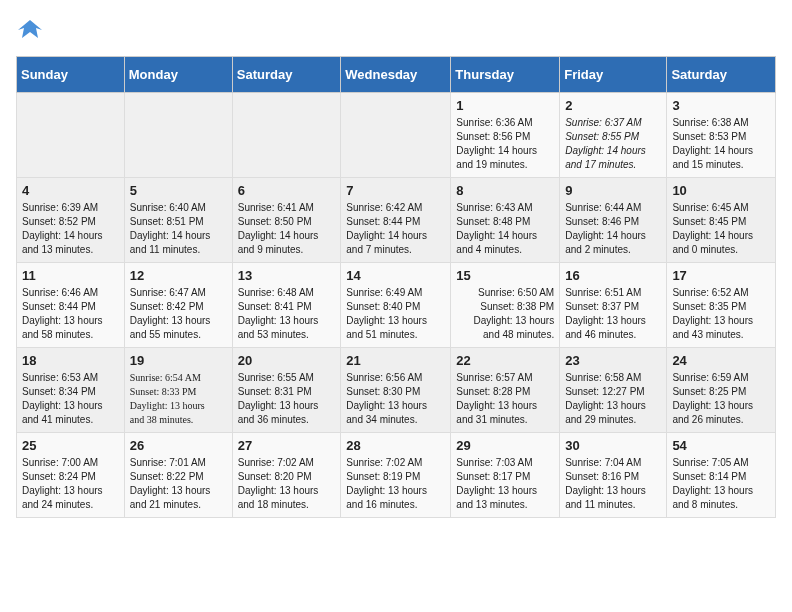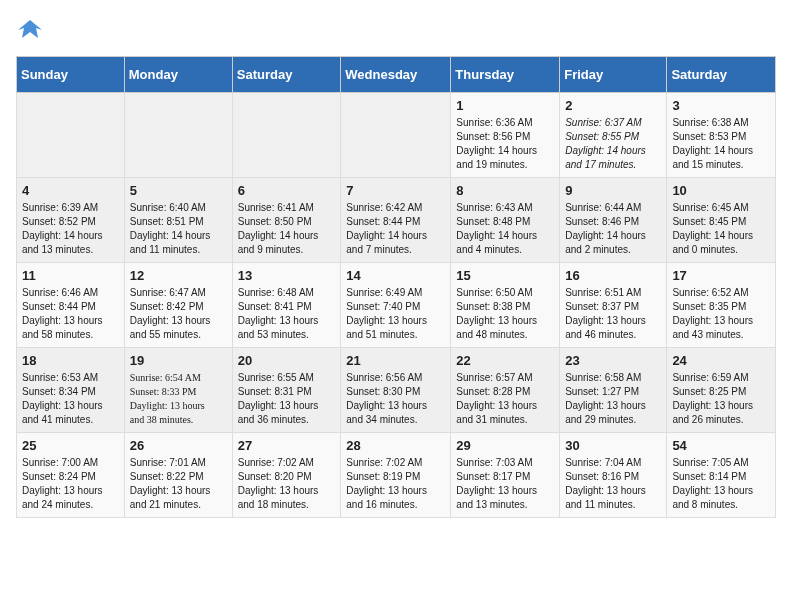--- a/index.html
+++ b/index.html
@@ -219,27 +219,27 @@
         <td>
           <span class="day-number">13</span>
           <div class="day-info" style="white-space: pre-line;">Sunrise: 6:48 AM
 Sunset: 8:41 PM
 Daylight: 13 hours
 and 53 minutes.</div>
         </td>
         <td>
           <span class="day-number">14</span>
           <div class="day-info" style="white-space: pre-line;">Sunrise: 6:49 AM
-Sunset: 7:40 PM
+Sunset: 8:40 PM
 Daylight: 13 hours
 and 51 minutes.</div>
         </td>
         <td>
           <span class="day-number">15</span>
-          <div class="day-info" style="white-space: pre-line;">Sunrise: 6:50 AM
+          <div class="day-info" style="white-space: pre-line; text-align: right;">Sunrise: 6:50 AM
 Sunset: 8:38 PM
 Daylight: 13 hours
 and 48 minutes.</div>
         </td>
         <td>
           <span class="day-number">16</span>
           <div class="day-info" style="white-space: pre-line;">Sunrise: 6:51 AM
 Sunset: 8:37 PM
 Daylight: 13 hours
 and 46 minutes.</div>
@@ -284,21 +284,21 @@
         <td>
           <span class="day-number">22</span>
           <div class="day-info" style="white-space: pre-line;">Sunrise: 6:57 AM
 Sunset: 8:28 PM
 Daylight: 13 hours
 and 31 minutes.</div>
         </td>
         <td>
           <span class="day-number">23</span>
           <div class="day-info" style="white-space: pre-line;">Sunrise: 6:58 AM
-Sunset: 1:27 PM
+Sunset: 12:27 PM
 Daylight: 13 hours
 and 29 minutes.</div>
         </td>
         <td>
           <span class="day-number">24</span>
           <div class="day-info" style="white-space: pre-line;">Sunrise: 6:59 AM
 Sunset: 8:25 PM
 Daylight: 13 hours
 and 26 minutes.</div>
         </td>

